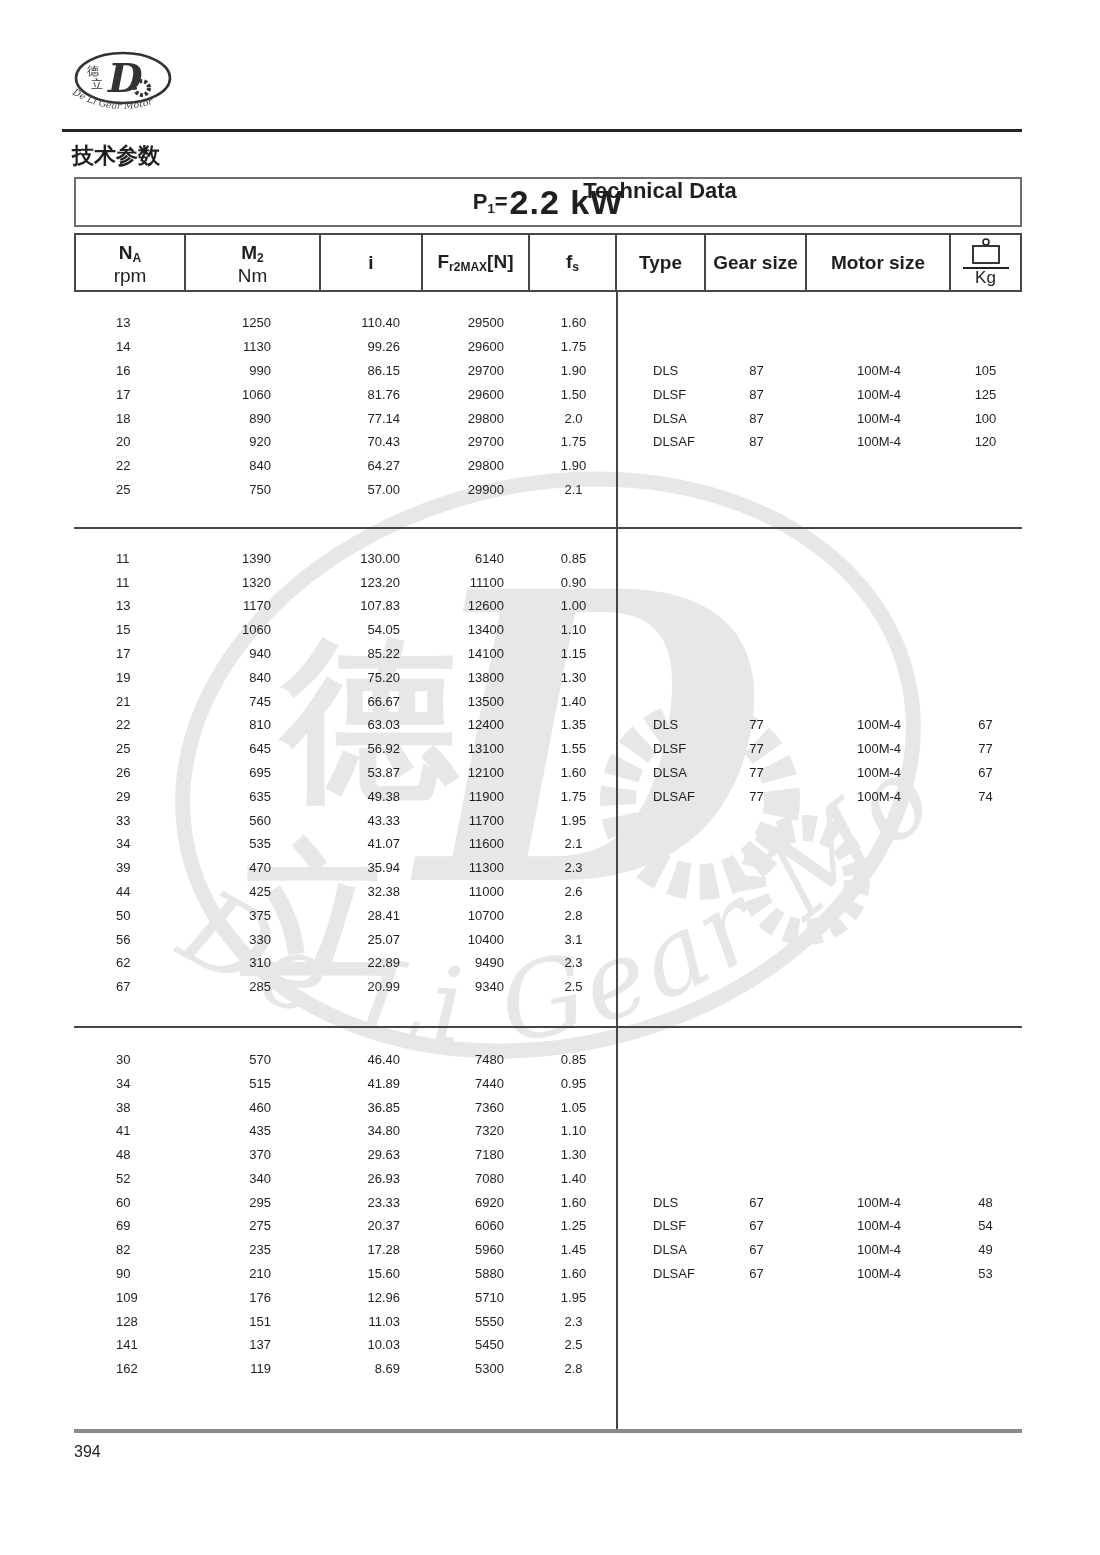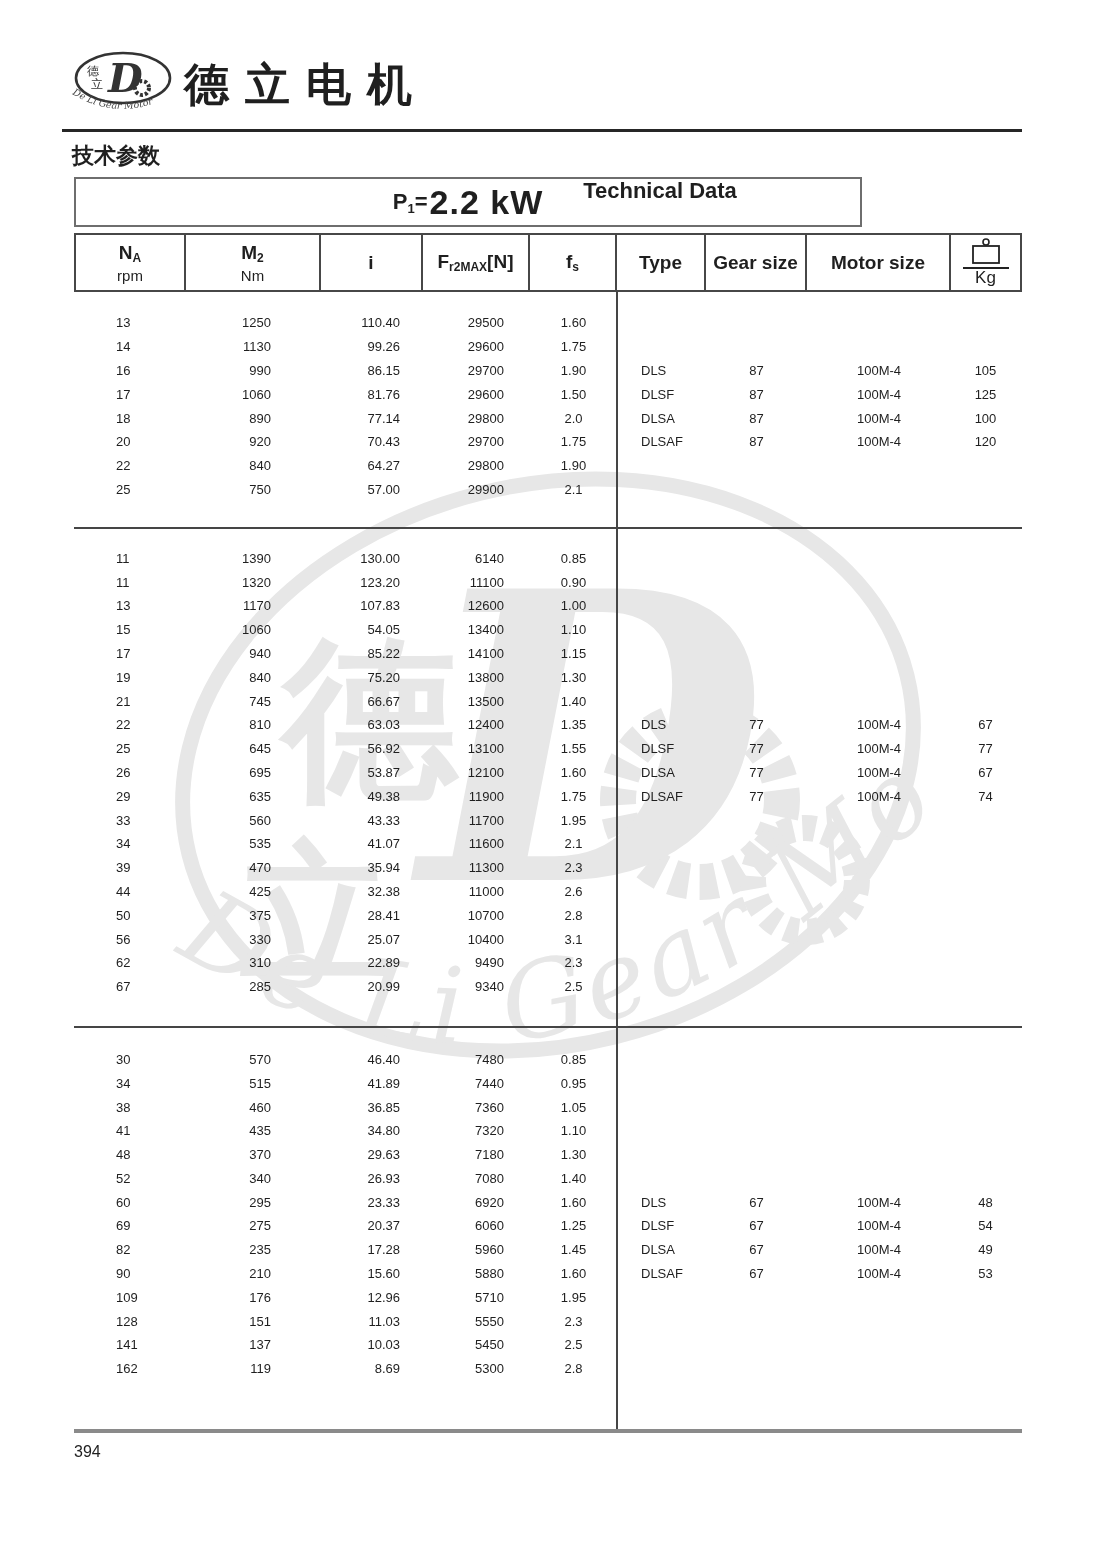--- a/index.html
+++ b/index.html
@@ -8,50 +8,50 @@
   .abs{position:absolute;}
   .z1{z-index:1;}
   
   #brand-logo{left:66px;top:48px;}
   #brand-name{left:184px;top:60px;font-family:"DejaVu Serif",serif;font-size:45px;font-weight:bold;
               letter-spacing:16px;line-height:50px;}
   #top-rule{left:62px;top:129px;width:960px;height:3px;background:#262626;}
   #section-cn{left:72px;top:141px;font-size:22px;font-weight:bold;}
   #section-en{left:510px;top:142px;width:300px;text-align:center;font-size:22px;font-weight:bold;margin-top:36px;}
   
-  #power-box{left:74px;top:177px;width:788px;height:50px;border:2px solid #6e6e6e;box-sizing:border-box;
+  #power-box{left:74px;top:177px;width:948px;height:50px;border:2px solid #6e6e6e;box-sizing:border-box;
              display:flex;align-items:center;justify-content:center;background:transparent;}
   .p-base{font-size:22px;font-weight:bold;}
   .p-sub{font-size:13px;font-weight:bold;position:relative;top:4px;}
   .p-val{font-size:34px;font-weight:bold;letter-spacing:1px;margin-left:2px;}
   
   #header-row{left:74px;top:233px;width:948px;height:59px;border:2px solid #474747;box-sizing:border-box;
               display:grid;grid-template-columns:110px 135px 102px 107px 87px 89px 101px 144px 69px;}
   .hcell{border-right:2px solid #474747;display:flex;flex-direction:column;justify-content:center;
          align-items:center;overflow:hidden;}
   .hcell:last-child{border-right:none;}
   .h-main{font-weight:bold;font-size:19px;line-height:24px;}
   .h-sub{font-size:12px;position:relative;top:3px;}
-  .h-unit{font-size:15px;line-height:17px;font-weight:normal;}
+  .h-unit{font-size:19px;line-height:17px;font-weight:normal;}
   .kg-rule{width:46px;border-top:2px solid #222;margin:1px 0 0 0;}
   .kg-label{font-size:17px;line-height:18px;}
   
   #blocks{left:74px;top:293px;width:948px;}
   .block{padding:18px 0 26px 0;border-bottom:2px solid #454545;}
   .block.b1{padding:17px 0 27px 0;}
   .block.b2{padding:20px 0 28px 0;border-bottom:none;}
   .row{display:grid;grid-template-columns:110px 135px 102px 107px 87px 89px 101px 144px 69px;
        height:23.8px;align-items:center;margin-left:2px;font-size:13px;}
   .cell{white-space:nowrap;}
   .cell.c0{text-align:left;padding-left:40px;}
   .cell.c1{text-align:right;padding-right:50px;}
   .cell.c2{text-align:right;padding-right:23px;}
   .cell.c3{text-align:right;padding-right:26px;}
   .cell.c4{text-align:center;}
-  .cell.c5{text-align:left;padding-left:24px;}
+  .cell.c5{text-align:left;padding-left:36px;}
   .cell.c6{text-align:center;}
   .cell.c7{text-align:center;}
   .cell.c8{text-align:center;}
   
   #v-divider{left:616px;top:291px;width:2px;height:1139px;background:#454545;}
   #bottom-rule{left:74px;top:1429px;width:948px;height:4px;background:#8a8a8a;}
   #page-number{left:74px;top:1443px;width:948px;text-align:left;font-size:16px;}
   
   #watermark{left:0;top:0;z-index:0;}
 </style>
@@ -82,21 +82,20 @@
     <text x="21" y="27" font-size="12" fill="#333" font-family="'DejaVu Serif',serif">德</text>
     <text x="25" y="40" font-size="12" fill="#333" font-family="'DejaVu Serif',serif">立</text>
     <text x="42" y="44" font-size="40" font-weight="bold" font-style="italic" fill="#333" font-family="'DejaVu Serif',serif">D</text>
     <circle cx="76" cy="40" r="7" fill="none" stroke="#333" stroke-width="4" stroke-dasharray="3 2"></circle>
     <path id="logo-arc" d="M 6 46 Q 57 76 108 46" fill="none"></path>
     <text font-size="9.5" font-style="italic" fill="#444" font-family="'DejaVu Serif',serif">
       <textPath href="#logo-arc">De Li Gear Motor</textPath>
     </text>
   </svg>
 
-  <div id="brand-name" class="abs z1">德立电机</div>
 
   <div id="top-rule" class="abs z1"></div>
 
   <div id="section-cn" class="abs z1">技术参数</div>
   <div id="section-en" class="abs z1">Technical Data</div>
 
   <div id="power-box" class="abs z1">
     <span class="p-base"><span>P</span><span class="p-sub">1</span><span>=</span></span>
     <span class="p-val">2.2 kW</span>
   </div>

